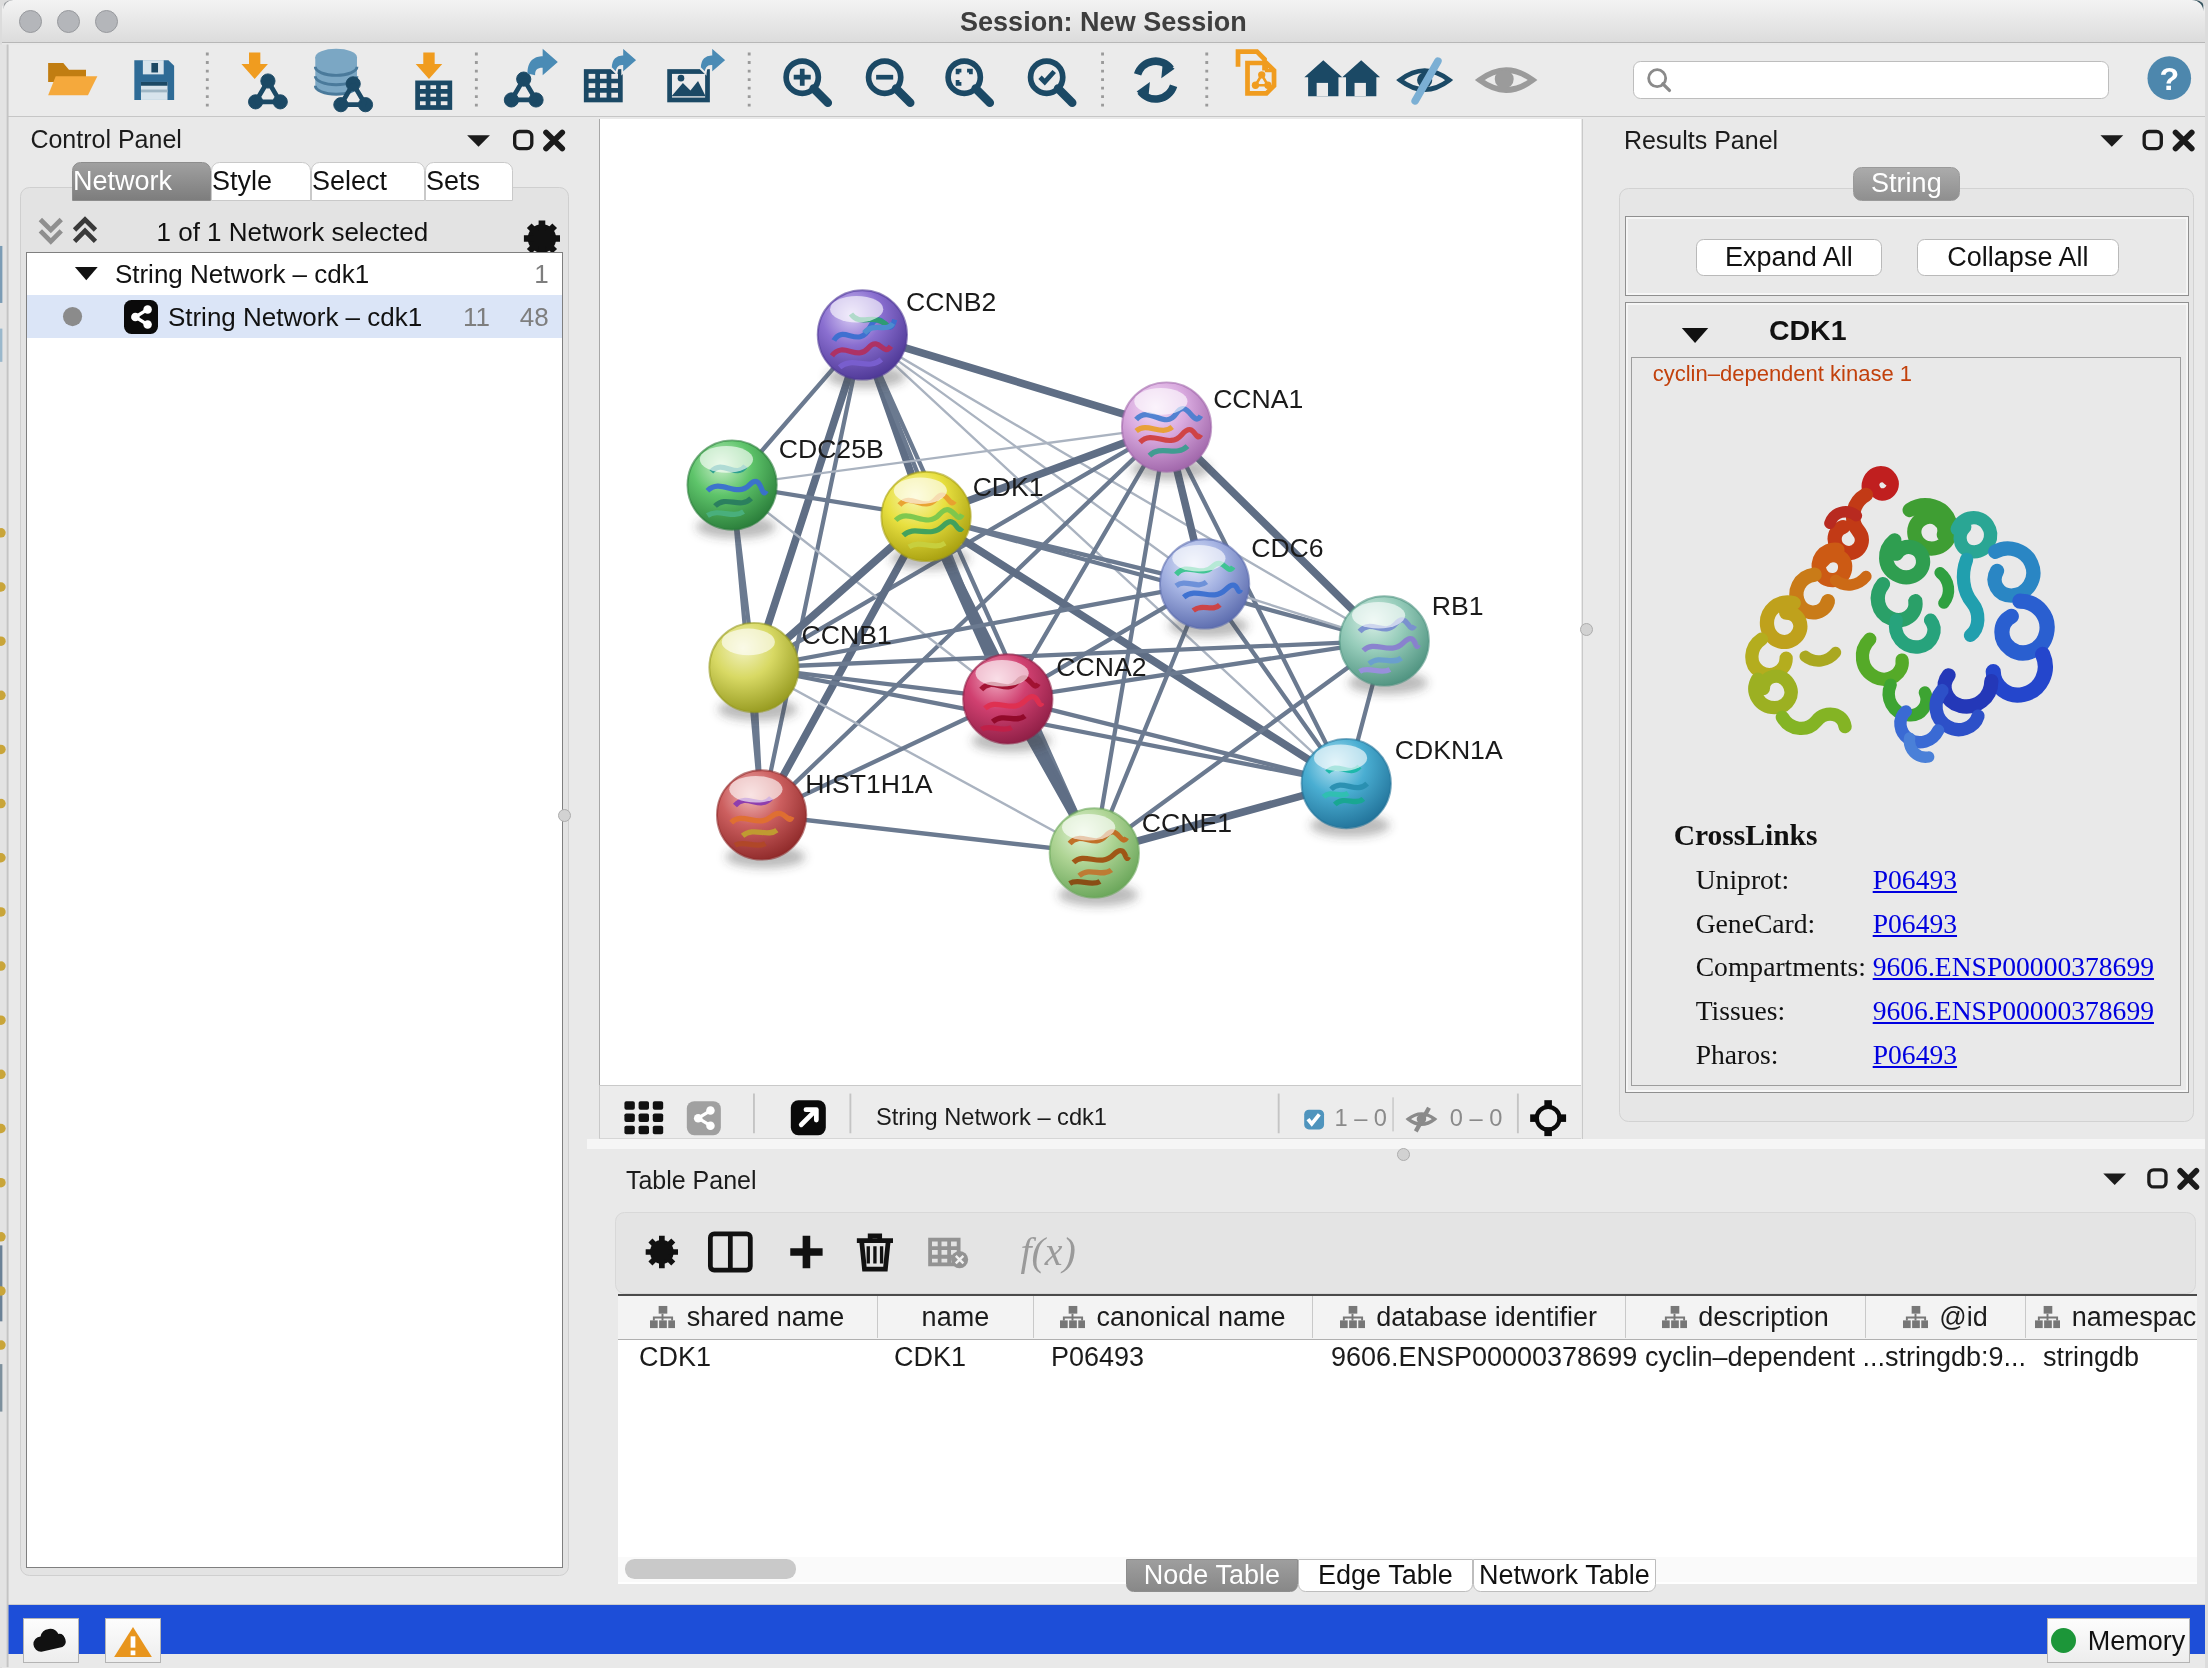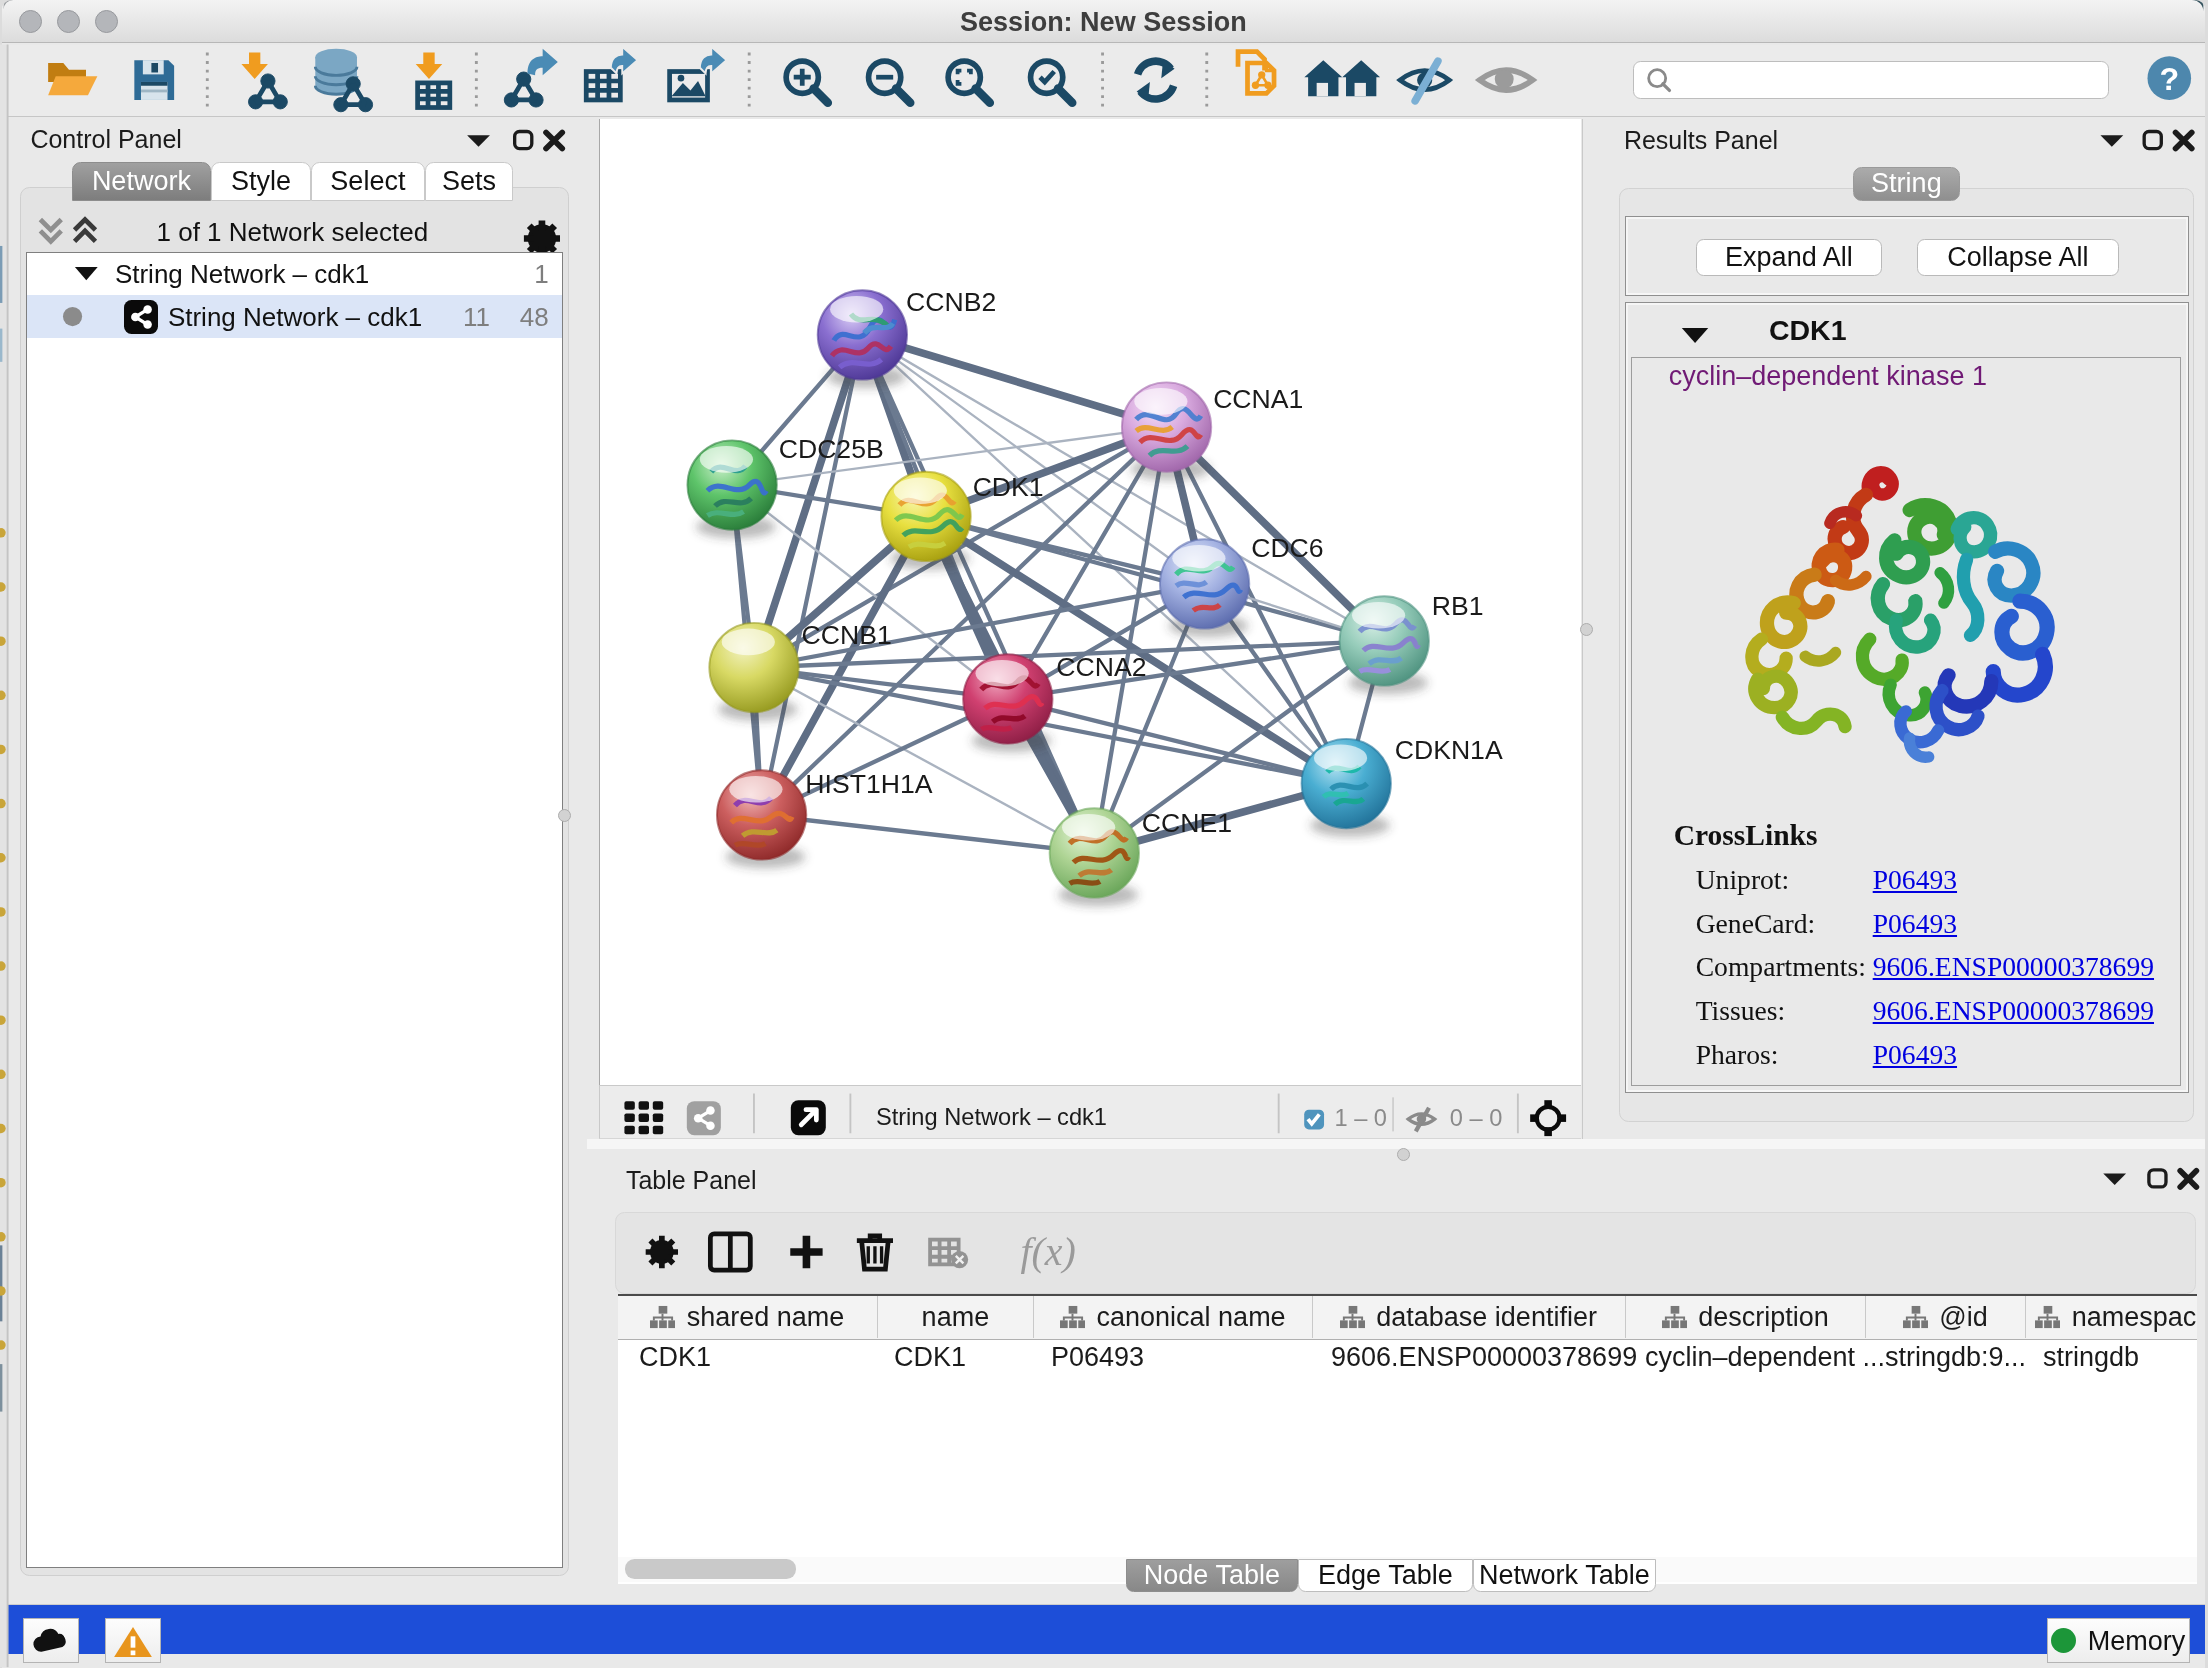--- a/index.html
+++ b/index.html
@@ -27,21 +27,21 @@
   #netbar { position:absolute; left:597px; top:1085px; width:982px; height:54px;
     background:#ececec; border-left:1.9px solid #c9c9c9; border-top:1.9px solid #c9c9c9; border-bottom:1.9px solid #d6d6d6;}
   #rightdock { position:absolute; left:1580px; top:119px; width:623px; height:1023px;
     background:#e9e9e9; border-left:1.9px solid #c9c9c9; }
   #tabledock { position:absolute; left:585px; top:1147px; width:1618px; height:455px;
     background:#e9e9e9; }
   #statusbar { position:absolute; left:0; top:1604px; width:100%; height:50px;
     background:#1d4ed8; border-top:1.9px solid #cdcdcd; }
   .paneltitle { font-size:25px; color:#1b1b1b; }
   .cptab { position:absolute; top:43px; height:39px; background:#fff;
-    border:1.9px solid #c9c9c9; border-radius:8.6px 8.6px 0 0; text-align:center;
+    border:1.9px solid #c9c9c9; border-radius:8.6px 8.6px 0 0; text-align:left;
     font-size:27px; color:#111; line-height:37px; }
   .cpsel { background:linear-gradient(#a0a0a0,#7d7d7d); color:#fff; border-color:#8d8d8d; }
   #treebox { position:absolute; left:24px; top:133px; width:537px; height:1316px;
     background:#fff; border:1.9px solid #7f7f7f; }
   .rbox { position:absolute; left:42px; width:564px; background:#e9e9e9;
     border:1.9px solid #8f8f8f; box-shadow:inset 0 0 0 1.9px #f6f6f6; }
   .rbtn { position:absolute; top:22px; height:37px; background:#fff;
     border:1.9px solid #b9b9b9; border-radius:7.6px; font-size:27px; color:#111;
     text-align:center; line-height:34px; }
   .clrow { position:absolute; left:0; width:100%; font-family:"Liberation Serif",serif;
@@ -608,21 +608,21 @@
     <div class="rbox" style="top:97px;height:80px">
       <div class="rbtn" style="left:70px;width:186px">Expand All</div>
       <div class="rbtn" style="left:291px;width:202px">Collapse All</div>
     </div>
     <div class="rbox" style="top:183px;height:791px">
       <svg width="34" height="21" style="position:absolute;left:53px;top:22px" viewBox="0 0 36 22">
           <path d="M3,3 L31,3 L17,19 Z" fill="#111"></path>
         </svg>
       <div style="position:absolute;left:143px;top:11.4px;font-size:28.5px;font-weight:bold;color:#111">CDK1</div>
       <div style="position:absolute;left:4.8px;top:54px;width:550px;height:729px;background:#e9e9e9;border:1.9px solid #9d9d9d">
-        <div style="position:absolute;left:37px;top:2.9px;font-size:27px;color:#701a75">cyclin–dependent kinase 1</div>
+        <div style="position:absolute;left:21px;top:2.9px;font-size:22px;color:#c2410c">cyclin–dependent kinase 1</div>
         <svg width="409" height="323" viewBox="0 0 430 340" style="position:absolute;left:38px;top:95px">
           <g fill="none" stroke-linecap="round">
             <path d="M208,38 c-2,-16 16,-24 24,-12 c8,12 -8,24 -16,14 c-8,-10 6,-22 14,-12" stroke="#c01f1f" stroke-width="13"></path>
             <path d="M206,44 c-14,8 -18,26 -8,38 c10,12 -2,28 -16,22 c-12,-5 -12,-22 0,-26" stroke="#c23a16" stroke-width="15"></path>
             <path d="M176,102 c-14,-2 -24,12 -18,24 c6,12 24,10 26,-4 c2,-14 -16,-20 -24,-8" stroke="#cc5a14" stroke-width="15"></path>
             <path d="M152,128 c-16,2 -24,18 -16,32 c8,12 26,10 30,-4" stroke="#c97b18" stroke-width="15"></path>
             <path d="M130,158 c-16,-4 -30,8 -28,24 c2,16 20,22 30,12 c10,-10 4,-26 -10,-26" stroke="#bfa11c" stroke-width="15"></path>
             <path d="M96,196 c-12,8 -14,26 -2,34 c12,8 28,0 28,-14" stroke="#b4ad1e" stroke-width="14"></path>
             <path d="M92,238 c-8,14 2,30 18,30 c14,0 22,-14 14,-26 c-8,-12 -26,-8 -26,6" stroke="#9cb022" stroke-width="14"></path>
             <path d="M118,278 c8,14 26,16 36,4 c10,-12 28,-8 30,6" stroke="#84b424" stroke-width="14"></path>

